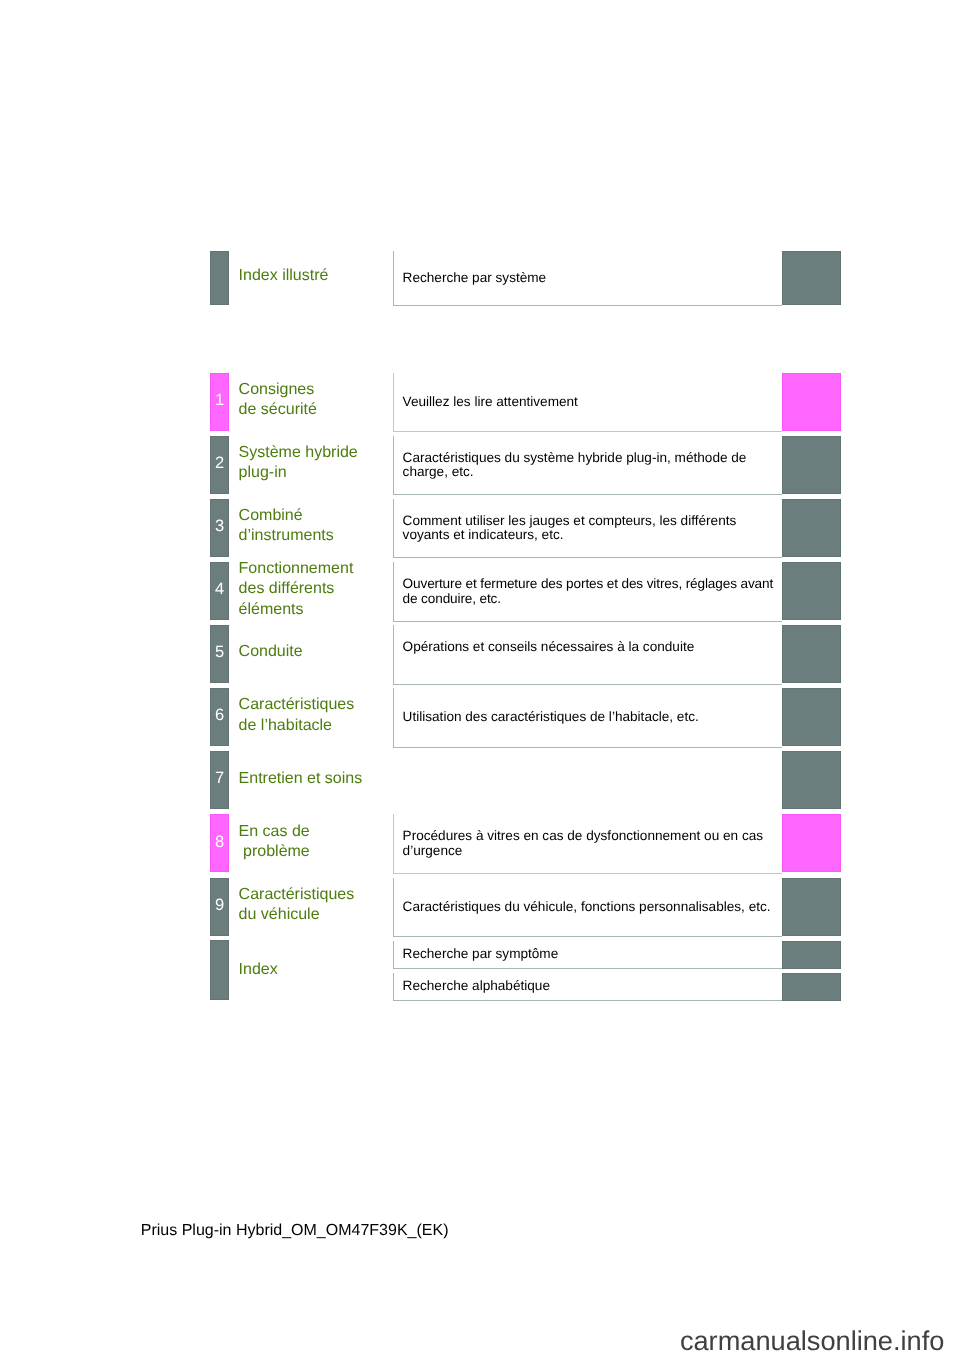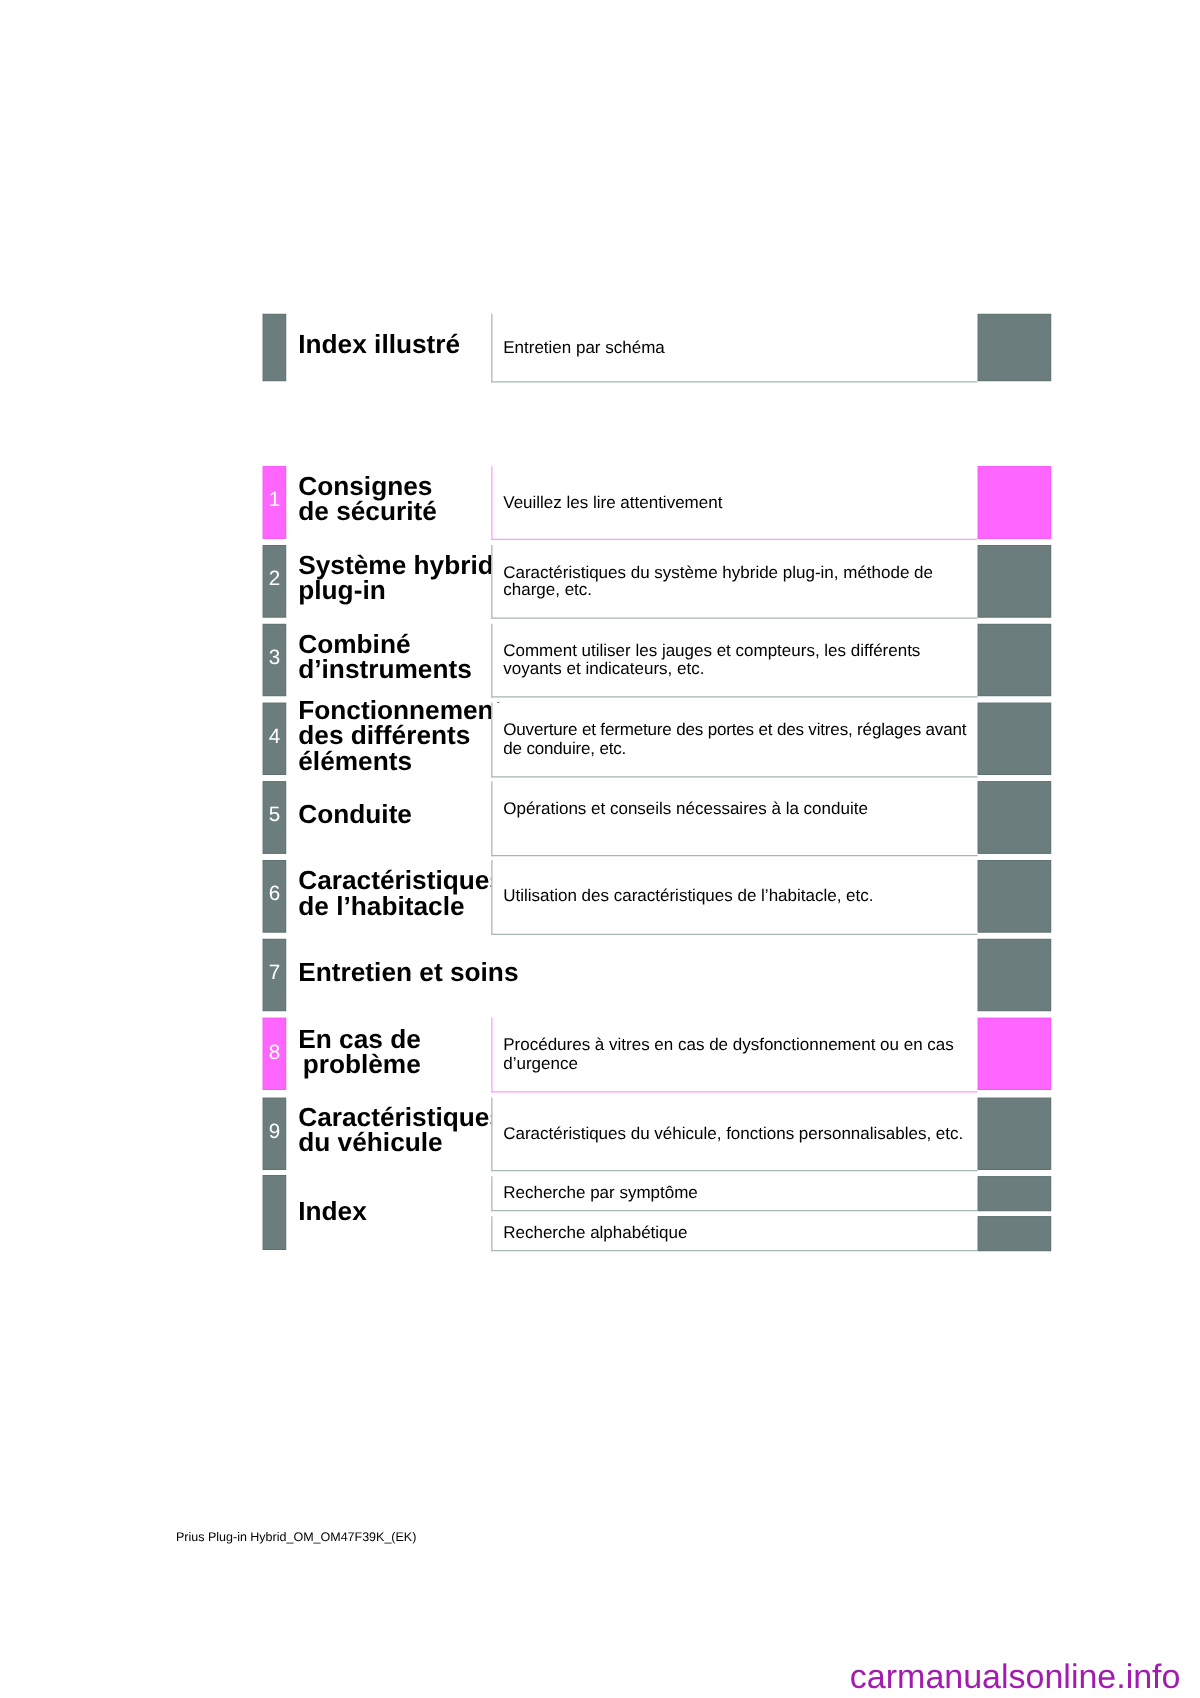--- a/index.html
+++ b/index.html
@@ -9,47 +9,47 @@
   .page{position:relative;width:960px;height:1358px;overflow:hidden;background:#ffffff;}
 
   
   .tab{position:absolute;left:210.1px;width:18.9px;background:#6b7d7d;
        box-shadow:inset 0 0 0 0.6px #5c6e6e;}
   .tab-pink{background:#ff66ff;box-shadow:inset 0 0 0 0.6px #f74df7;}
   .tab-num{position:absolute;left:0;width:18.9px;text-align:center;color:#ffffff;
            font-size:16.5px;line-height:11.6px;}
 
   
-  .title{position:absolute;left:238.6px;font-weight:bold;font-size:21px;
-         line-height:20.25px;color:#000000;white-space:pre;}
+  .title{position:absolute;left:238.6px;font-weight:normal;font-size:16px;
+         line-height:20.25px;color:#4d7c0f;white-space:pre;}
 
   
   .desc{position:absolute;left:393.3px;width:388.5px;box-sizing:border-box;
         border-left:1px solid #a9b6b6;border-bottom:1px solid #a9b6b6;background:#ffffff;}
   .desc-pink{border-left-color:#ff9cff;border-bottom-color:#ff9cff;padding-left:40px;}
   .desctext{position:absolute;left:8.3px;font-size:13.6px;line-height:14.7px;
             color:#000000;white-space:pre;}
 
   
   .endbox{position:absolute;left:782.3px;width:59.0px;background:#6b7d7d;
           box-shadow:inset 0 0 0 0.6px #5c6e6e;}
   .endbox-pink{background:#ff66ff;box-shadow:inset 0 0 0 0.6px #f74df7;}
 
-  .footer{position:absolute;left:140.8px;top:1223.2px;font-size:10px;line-height:15.8px;color:#000000;}
-  .watermark{position:absolute;left:679.9px;top:1325px;font-size:27.2px;line-height:31px;color:#a21caf;}
+  .footer{position:absolute;left:140.8px;top:1223.2px;font-size:16px;line-height:15.8px;color:#000000;}
+  .watermark{position:absolute;left:679.9px;top:1325px;font-size:27.2px;line-height:31px;color:#404040;}
 </style>
 </head>
 <body>
 
 <div class="page">
 
   <div class="tab" style="top:251.0px;height:54.0px;"></div>
   <div class="title" style="top:265.8px;">Index illustré</div>
   <div class="desc" style="top:251.0px;height:55.0px;">
-    <div class="desctext" style="top:20.4px;">Entretien par schéma</div>
+    <div class="desctext" style="top:20.4px;">Recherche par système</div>
   </div>
   <div class="endbox" style="top:251.0px;height:54.0px;"></div>
 
   <div class="tab tab-pink" style="top:372.70px;height:58.0px;">
     <div class="tab-num" style="top:22.20px;">1</div>
   </div>
   <div class="title" style="top:379.95px;">Consignes
 de sécurité</div>
   <div class="desc desc-pink" style="top:372.70px;height:59.6px;">
     <div class="desctext" style="top:22.25px;">Veuillez les lire attentivement</div>

